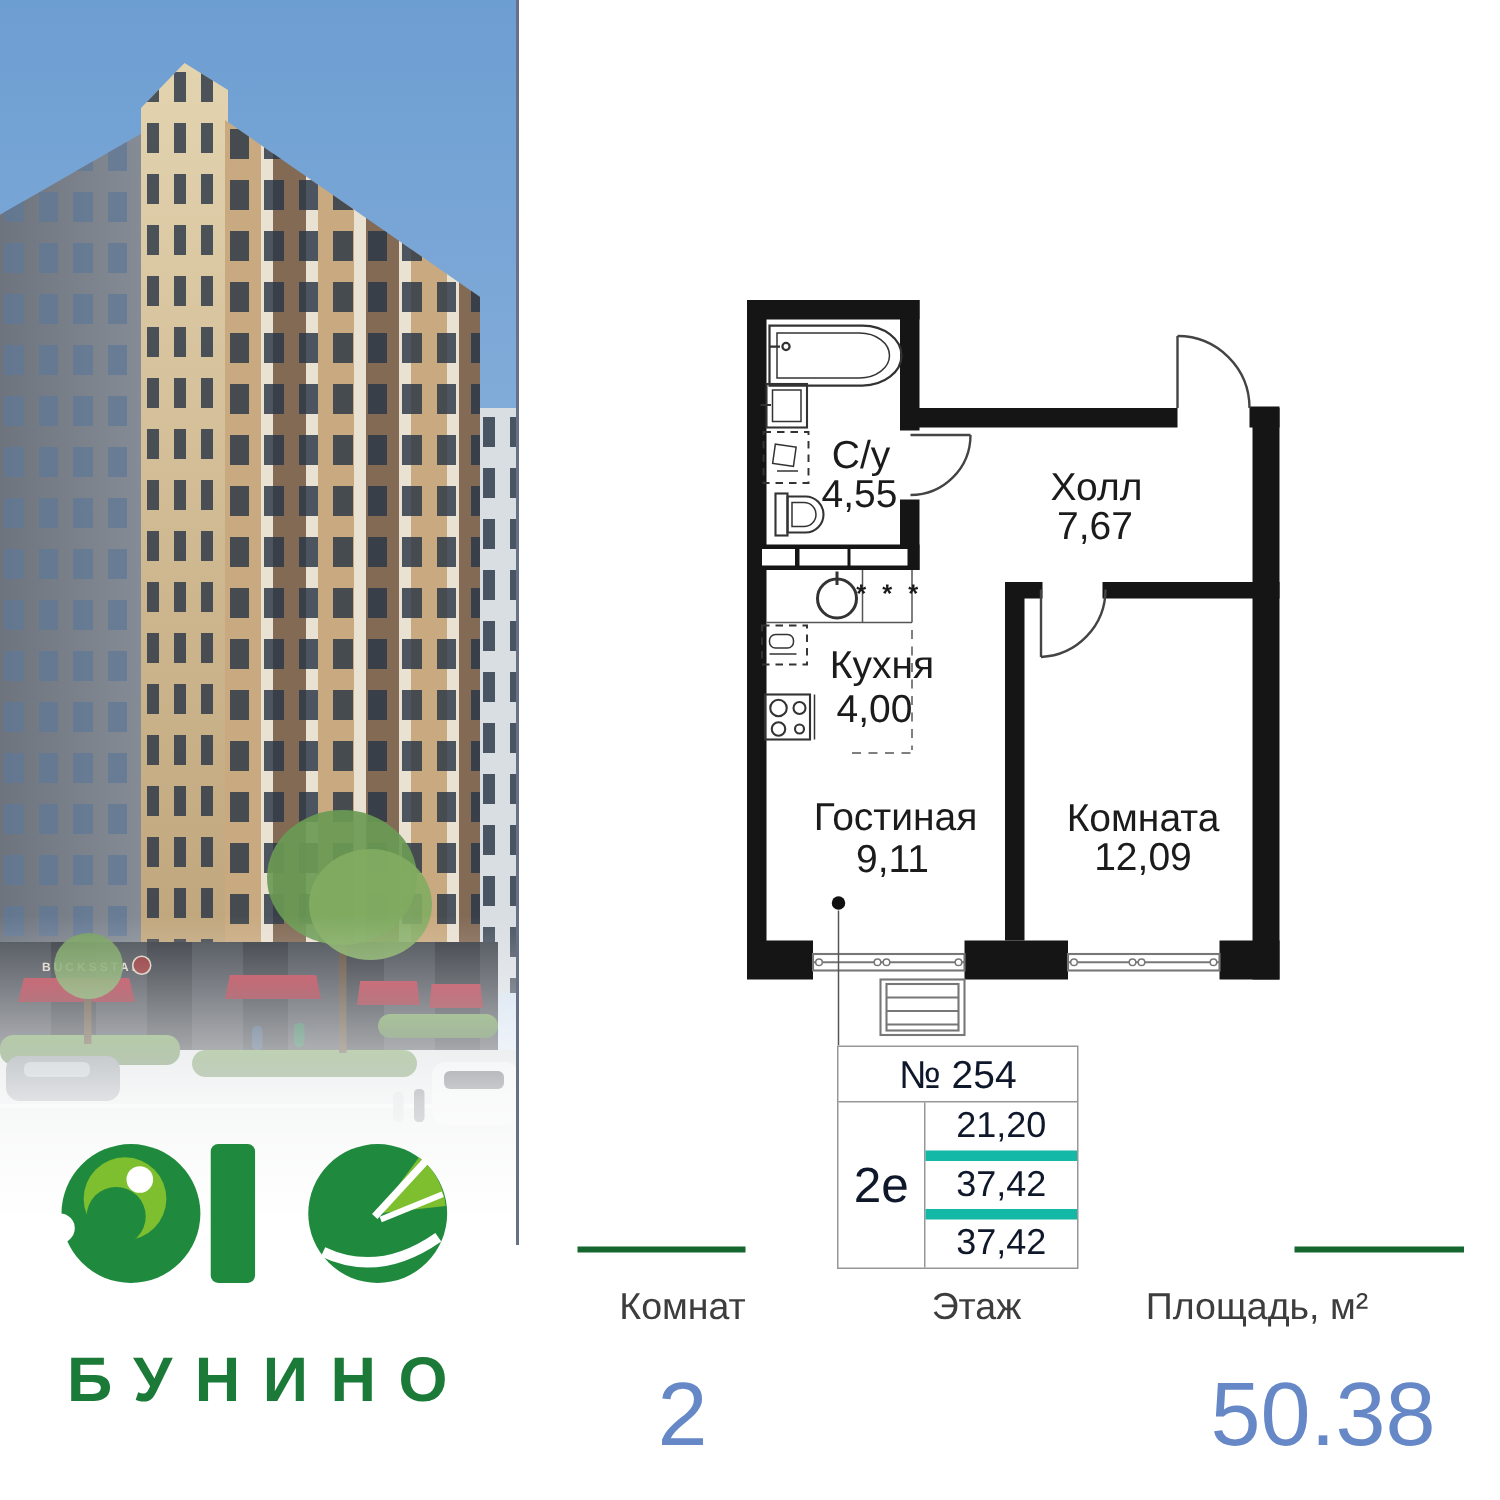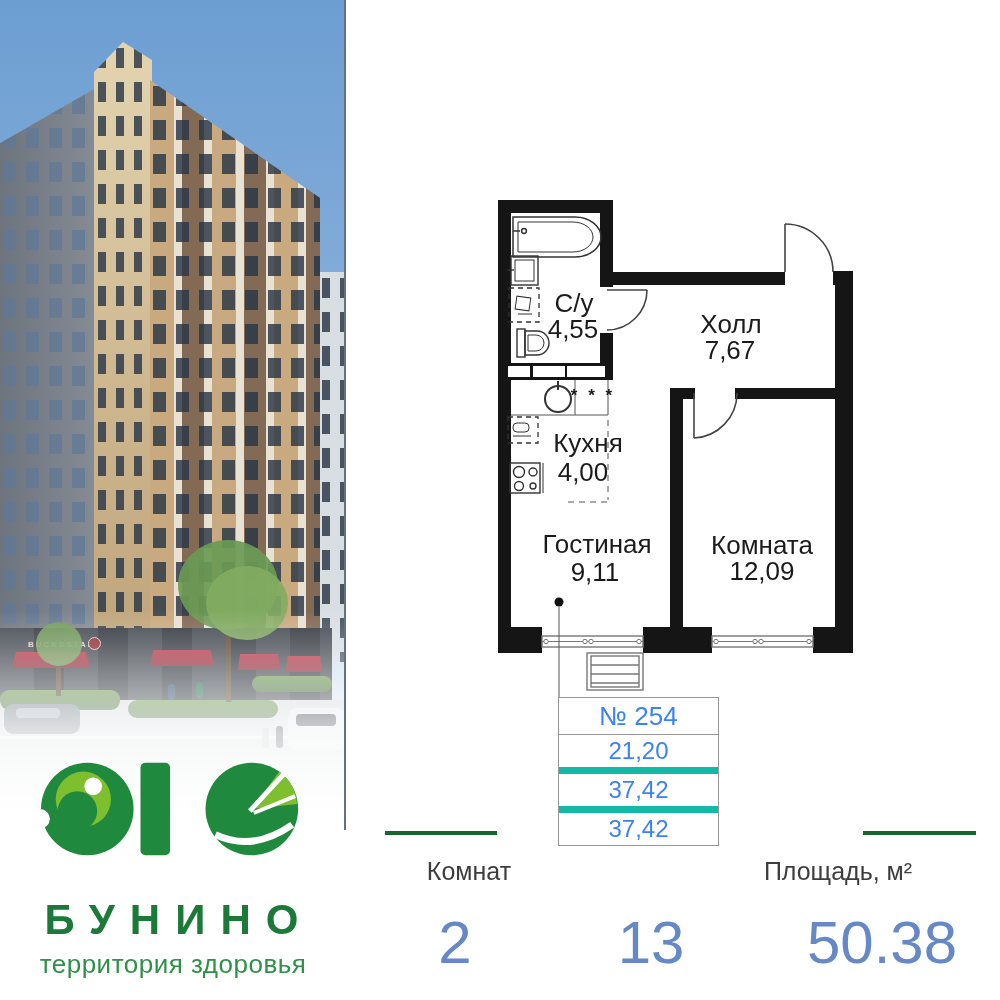--- a/index.html
+++ b/index.html
@@ -50,21 +50,21 @@
              color:#1c7a39;font-size:42px;font-weight:bold;letter-spacing:15px;padding-left:12px;box-sizing:border-box;}
   .tagline{position:absolute;left:0;top:949px;width:346px;text-align:center;
            color:#2f9149;font-size:26px;letter-spacing:.5px;}
   
   .plan{position:absolute;left:480px;top:190px;width:395px;height:512px;}
   .plan text{font-family:"Liberation Sans",sans-serif;fill:#1b1b1b;}
   .rname,.rarea{font-size:26px;}
   .stars{font-size:17px;letter-spacing:3px;font-weight:bold;}
   
   .utable{position:absolute;left:558px;top:697px;width:159px;height:147px;border:1px solid #979797;
-          display:flex;flex-direction:column;background:#fff;color:#3b82f6;}
+          display:flex;flex-direction:column;background:#fff;color:#0f172a;}
   .ut-head{height:36px;border-bottom:1px solid #979797;display:flex;align-items:center;
            justify-content:center;font-size:26px;}
   .ut-body{flex:1;display:flex;}
   .ut-type{width:57px;border-right:1px solid #979797;display:flex;align-items:center;
            justify-content:center;font-size:33px;}
   .ut-vals{flex:1;display:flex;flex-direction:column;}
   .ut-val{flex:1;display:flex;align-items:center;justify-content:center;font-size:24px;text-align:center;}
   .ut-val + .ut-val{border-top:7px solid #14b8a6;}
   
   .gline{position:absolute;top:831px;height:4px;background:#15672f;}
@@ -138,21 +138,20 @@
       </g>
       <g>
         <circle cx="215" cy="50" r="47" fill="#1f8a3d"></circle>
         <path d="M215,50 L243,12 A47,47 0 0 1 261,45 Z" fill="#7dbf2f"></path>
         <path d="M213,52 L248,14" stroke="#ffffff" stroke-width="5" fill="none"></path>
         <path d="M217,54 L259,37" stroke="#ffffff" stroke-width="4" fill="none"></path>
         <path d="M178,76 Q216,94 256,66" stroke="#ffffff" stroke-width="7" fill="none"></path>
       </g>
     </svg>
     <div class="brandname">БУНИНО</div>
-    <div class="tagline">территория здоровья</div>
   </div>
 
   <svg class="plan" viewBox="0 0 395 512">
 
     <g fill="#151515">
       <rect x="18" y="10" width="13" height="443"></rect>
       <rect x="18" y="10" width="115" height="13"></rect>
       <rect x="120" y="10" width="13" height="87"></rect>
       <rect x="120" y="143" width="13" height="47"></rect>
       <rect x="120" y="82" width="185" height="13"></rect>
@@ -263,32 +262,33 @@
     <text class="rarea" x="103" y="291" text-anchor="middle">4,00</text>
     <text class="rname" x="117" y="363" text-anchor="middle">Гостиная</text>
     <text class="rarea" x="115" y="391" text-anchor="middle">9,11</text>
     <text class="rname" x="282" y="364" text-anchor="middle">Комната</text>
     <text class="rarea" x="282" y="390" text-anchor="middle">12,09</text>
   </svg>
 
   <div class="utable">
     <div class="ut-head">№ 254</div>
     <div class="ut-body">
+      <div class="ut-type">2е</div>
       <div class="ut-vals">
         <div class="ut-val">21,20</div>
         <div class="ut-val">37,42</div>
         <div class="ut-val">37,42</div>
       </div>
     </div>
   </div>
 
   <div class="gline" style="left:385px;width:112px;"></div>
   <div class="gline" style="left:863px;width:113px;"></div>
 
-  <div class="stat-label" style="left:379px;">Комнат</div>
+  <div class="stat-label" style="left:365px;">Комнат</div>
   <div class="stat-value" style="left:365px;">2</div>
 
-  <div class="stat-value" style="left:561px;">13</div>
+  <div class="stat-label" style="left:561px;">Этаж</div>
 
   <div class="stat-label" style="left:748px;">Площадь, м²</div>
   <div class="stat-value" style="left:792px;">50.38</div>
 
 </div>
 
 </body></html>

